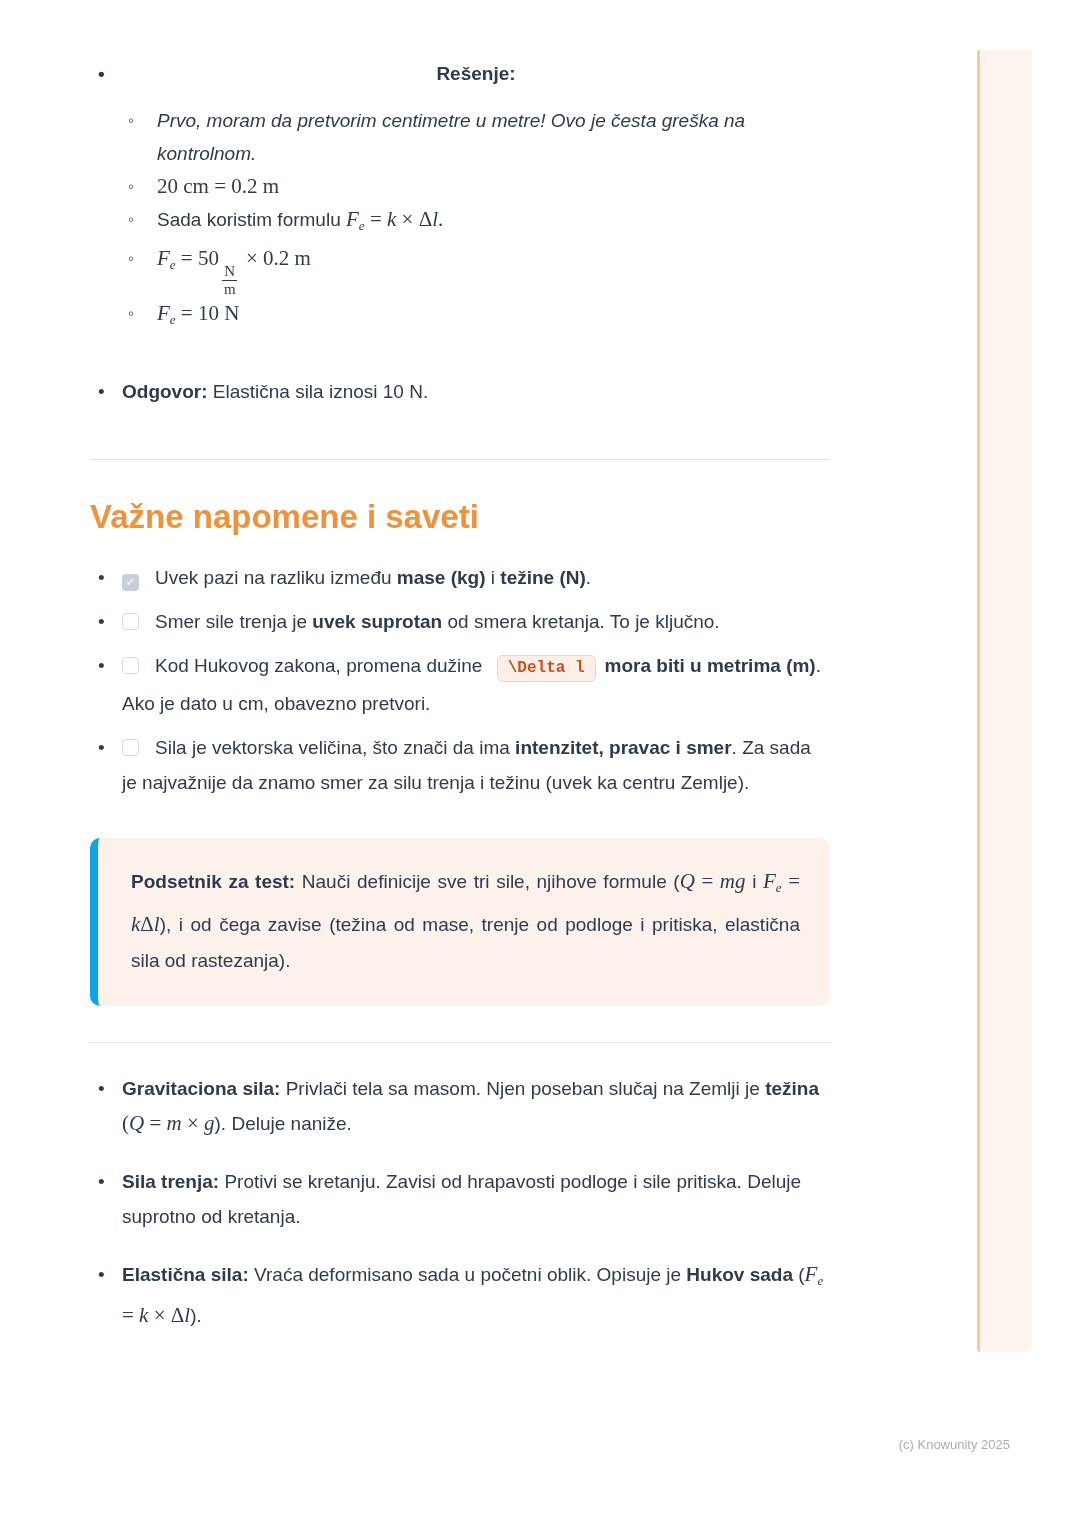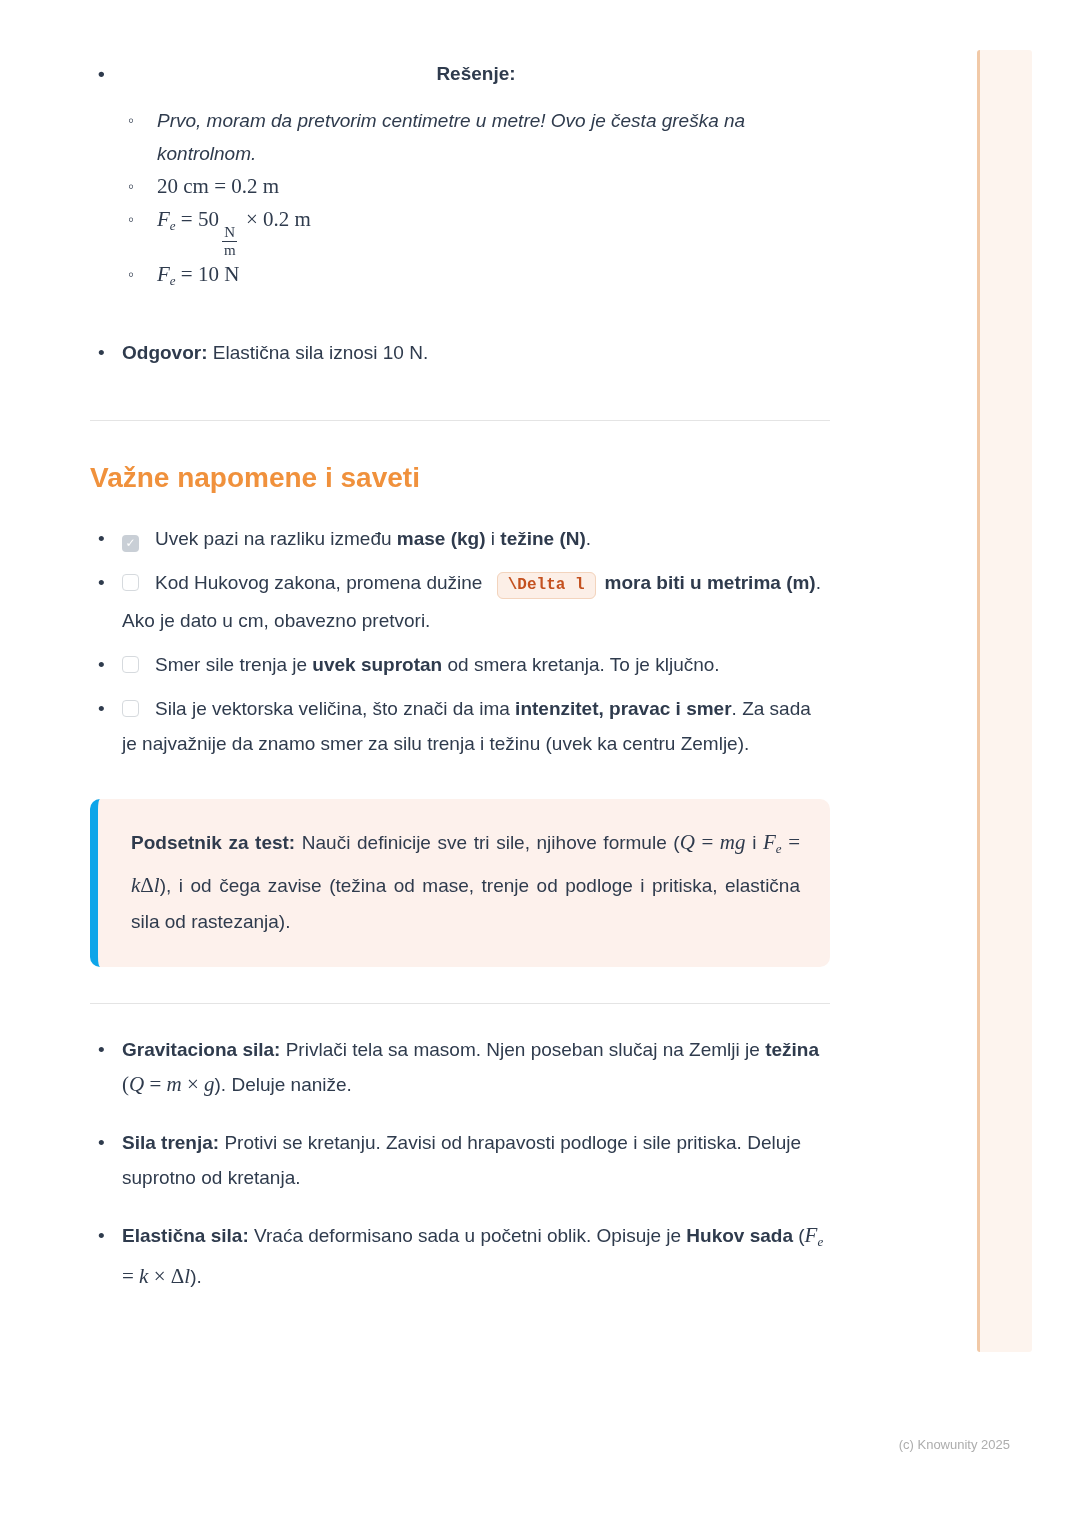--- a/index.html
+++ b/index.html
@@ -33,21 +33,21 @@
   .step { }
   .step-note { margin-top:13px; }
 
   .odgovor { margin-top:38px; }
 
   .divider { border:none; border-top:1px solid #e4e4e4; width:740px; }
   .div1 { margin-top:50px; }
   .div2 { margin-top:36px; }
 
   .heading {
-    color:#f0913c; font-size:28px; font-weight:bold; line-height:34px; margin-top:40px;
+    color:#f0913c; font-size:33px; font-weight:bold; line-height:34px; margin-top:40px;
   }
 
   .checklist { margin-top:26px; }
   .check-item { margin-bottom:9px; line-height:35px; }
   .cb {
     width:17px; height:17px; border-radius:4px;
     display:inline-flex; align-items:center; justify-content:center;
     margin-right:16px; vertical-align:-2px; cursor:pointer;
   }
   .cb.checked { background:#c9cfd6; }
@@ -86,20 +86,23 @@
 <div class="content">
 
   <div class="li1 b">Rešenje:</div>
   <div class="sub">
     <div class="li2 step-note">
       <span class="it">Prvo, moram da pretvorim centimetre u metre! Ovo je česta greška na kontrolnom.</span>
     </div>
     <div class="li2 step math">
       <span>20 cm = 0.2 m</span>
     </div>
+    <div class="li2 step">
+      <span>Sada koristim formulu </span><span class="math"><span class="mi">F</span><sub class="msub">e</sub><span> = </span><span class="mi">k</span><span> × </span><span>Δ</span><span class="mi">l</span><span>.</span></span>
+    </div>
     <div class="li2 step math">
       <span class="mi">F</span><sub class="msub">e</sub><span> = 50</span><span class="frac">
           <span class="fn">N</span>
           <span class="fd">m</span>
         </span><span> × 0.2 m</span>
     </div>
     <div class="li2 step math">
       <span class="mi">F</span><sub class="msub">e</sub><span> = 10 N</span>
     </div>
   </div>
@@ -114,25 +117,25 @@
 
   <div class="checklist">
 
     <div class="li1 check-item">
       <span class="cb checked">
           <span class="check-glyph">✓</span>
         </span><span>Uvek pazi na razliku između </span><span class="b">mase (kg)</span><span> i </span><span class="b">težine (N)</span><span>.</span>
     </div>
 
     <div class="li1 check-item">
-      <span class="cb unchecked"></span><span>Kod Hukovog zakona, promena dužine </span><span class="chip">\Delta l</span><span class="b">mora biti u metrima (m)</span><span>. Ako je dato u cm, obavezno pretvori.</span>
+      <span class="cb unchecked"></span><span>Smer sile trenja je </span><span class="b">uvek suprotan</span><span> od smera kretanja. To je ključno.</span>
     </div>
 
     <div class="li1 check-item">
-      <span class="cb unchecked"></span><span>Smer sile trenja je </span><span class="b">uvek suprotan</span><span> od smera kretanja. To je ključno.</span>
+      <span class="cb unchecked"></span><span>Kod Hukovog zakona, promena dužine </span><span class="chip">\Delta l</span><span class="b">mora biti u metrima (m)</span><span>. Ako je dato u cm, obavezno pretvori.</span>
     </div>
 
     <div class="li1 check-item">
       <span class="cb unchecked"></span><span>Sila je vektorska veličina, što znači da ima </span><span class="b">intenzitet, pravac i smer</span><span>. Za sada je najvažnije da znamo smer za silu trenja i težinu (uvek ka centru Zemlje).</span>
     </div>
 
   </div>
 
   <div class="callout">
     <span class="b">Podsetnik za test:</span><span> Nauči definicije sve tri sile, njihove formule (</span><span class="math"><span class="mi">Q</span><span> = </span><span class="mi">mg</span></span><span> i </span><span class="math"><span class="mi">F</span><sub class="msub">e</sub><span> = </span><span class="mi">k</span><span>Δ</span><span class="mi">l</span></span><span>), i od čega zavise (težina od mase, trenje od podloge i pritiska, elastična sila od rastezanja).</span>

